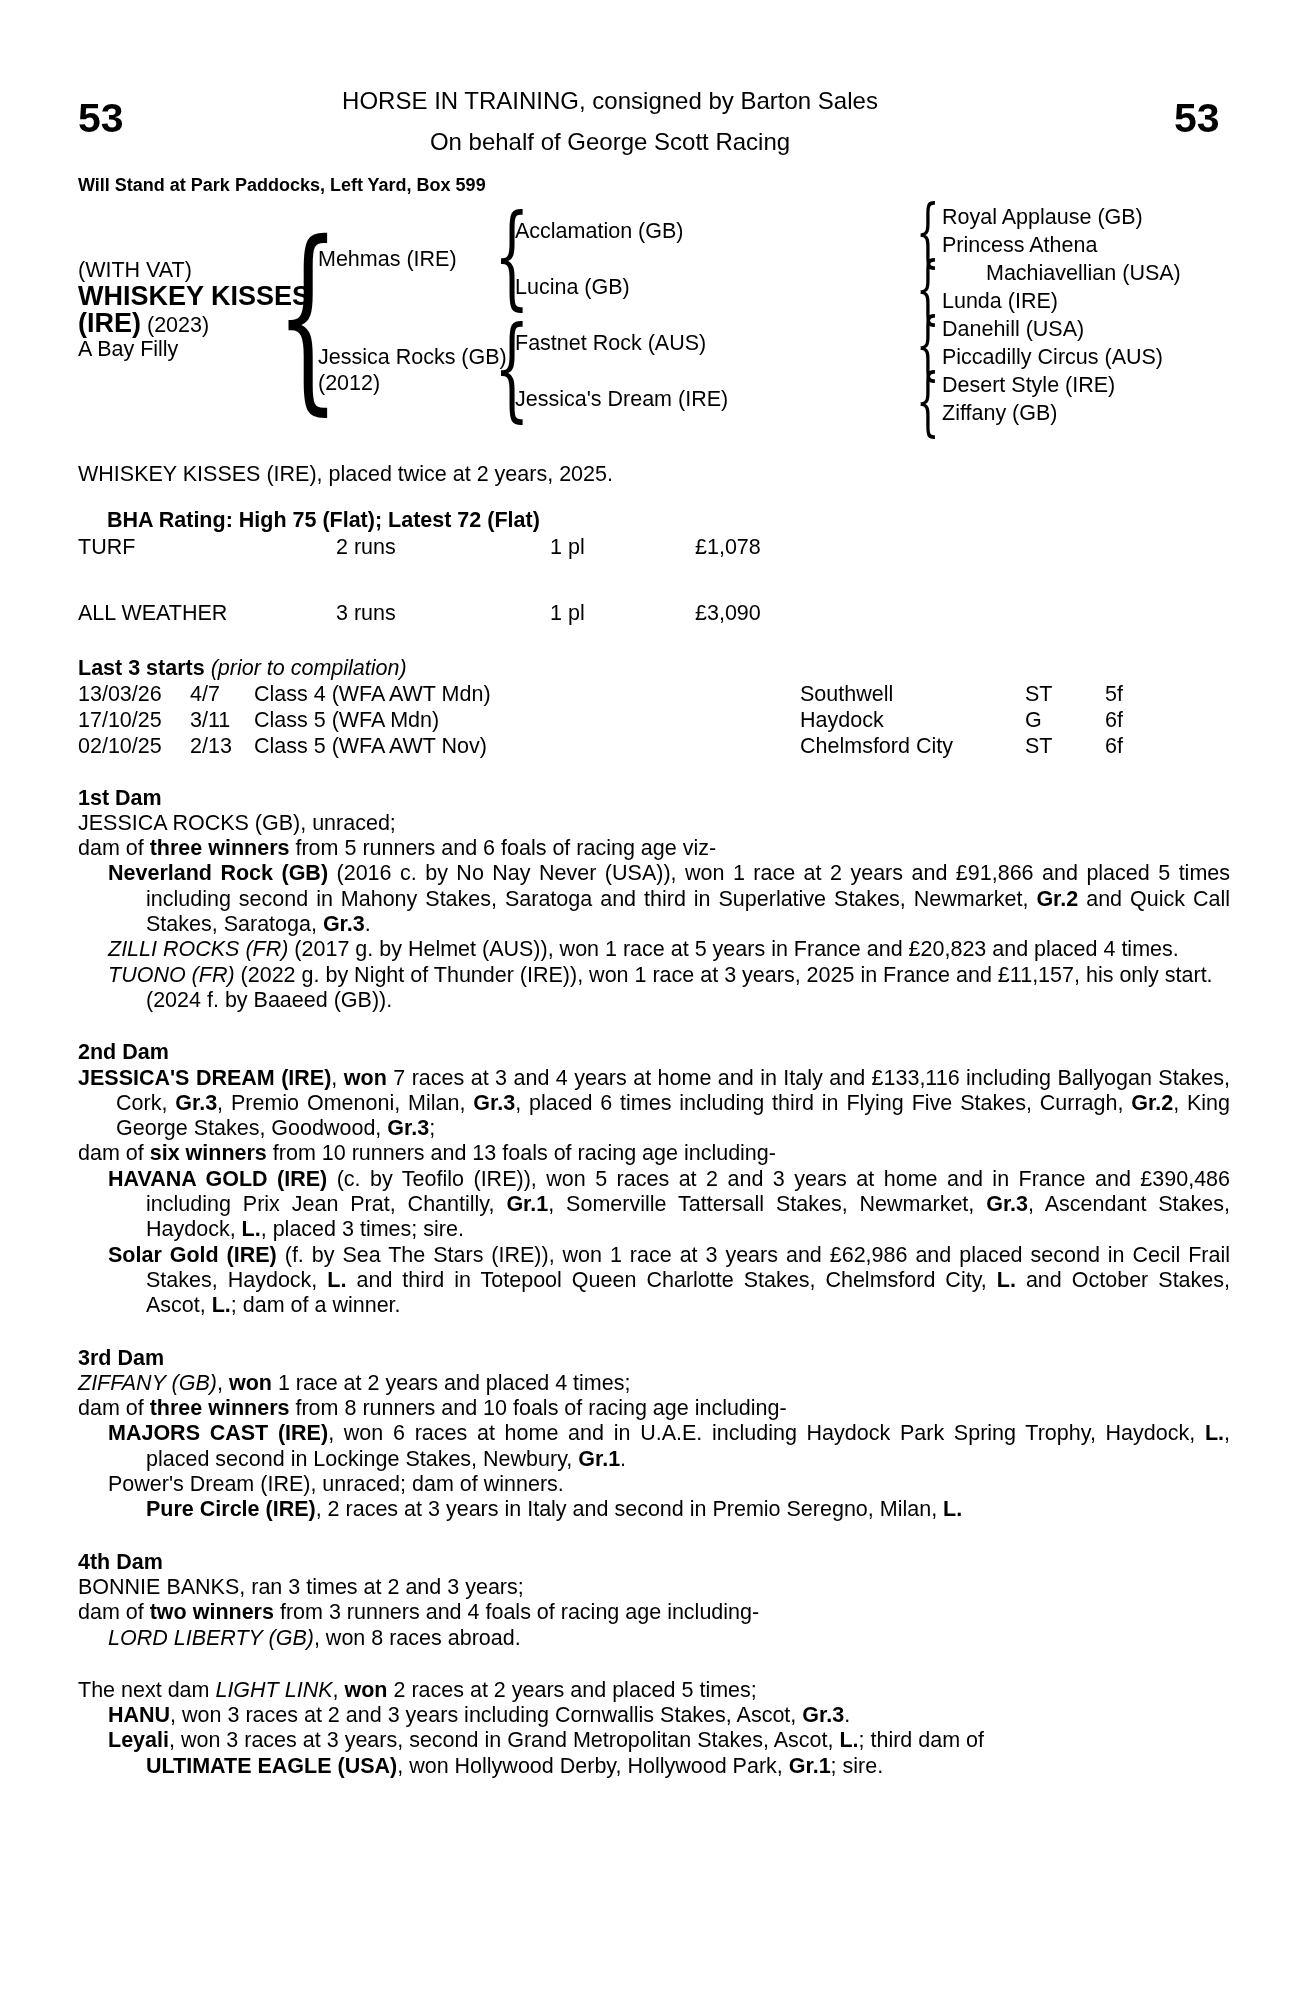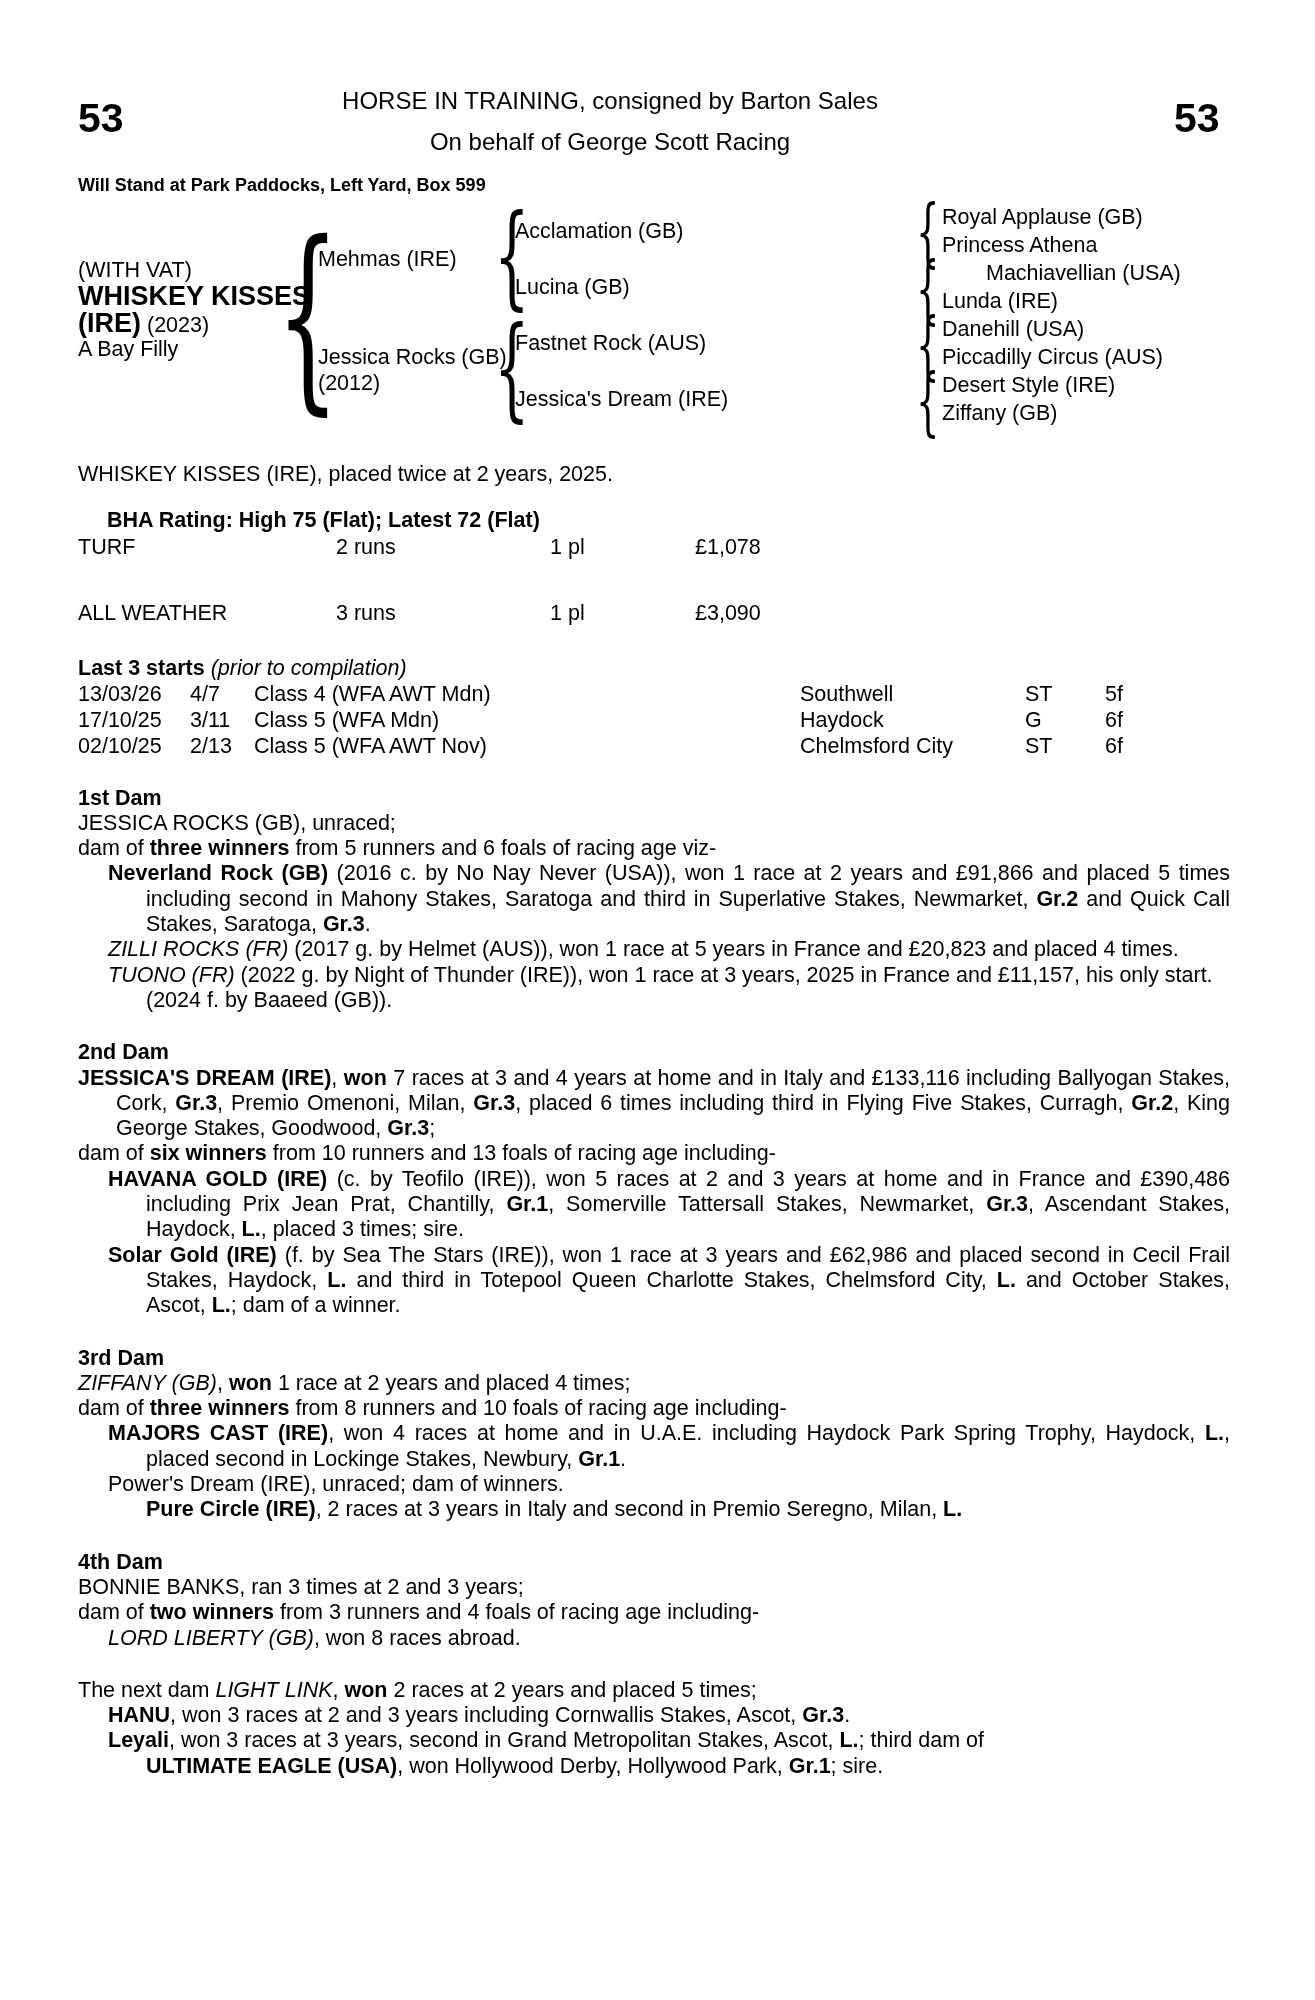--- a/index.html
+++ b/index.html
@@ -145,21 +145,21 @@
         <p class="p1"><span class="i">TUONO (FR)</span><span> (2022 g. by Night of Thunder (IRE)), won 1 race at 3 years, 2025 in France and £11,157, his only start.</span></p>
         <p class="pf"><span>(2024 f. by Baaeed (GB)).</span></p>
         <div class="dam-h">2nd Dam</div>
         <p class="p0h"><span class="b">JESSICA'S DREAM (IRE)</span><span>, </span><span class="b">won</span><span> 7 races at 3 and 4 years at home and in Italy and £133,116 including Ballyogan Stakes, Cork, </span><span class="b">Gr.3</span><span>, Premio Omenoni, Milan, </span><span class="b">Gr.3</span><span>, placed 6 times including third in Flying Five Stakes, Curragh, </span><span class="b">Gr.2</span><span>, King George Stakes, Goodwood, </span><span class="b">Gr.3</span><span>;</span></p>
         <p class="p0"><span>dam of </span><span class="b">six winners</span><span> from 10 runners and 13 foals of racing age including-</span></p>
         <p class="p1"><span class="b">HAVANA GOLD (IRE)</span><span> (c. by Teofilo (IRE)), won 5 races at 2 and 3 years at home and in France and £390,486 including Prix Jean Prat, Chantilly, </span><span class="b">Gr.1</span><span>, Somerville Tattersall Stakes, Newmarket, </span><span class="b">Gr.3</span><span>, Ascendant Stakes, Haydock, </span><span class="b">L.</span><span>, placed 3 times; sire.</span></p>
         <p class="p1"><span class="b">Solar Gold (IRE)</span><span> (f. by Sea The Stars (IRE)), won 1 race at 3 years and £62,986 and placed second in Cecil Frail Stakes, Haydock, </span><span class="b">L.</span><span> and third in Totepool Queen Charlotte Stakes, Chelmsford City, </span><span class="b">L.</span><span> and October Stakes, Ascot, </span><span class="b">L.</span><span>; dam of a winner.</span></p>
         <div class="dam-h">3rd Dam</div>
         <p class="p0"><span class="i">ZIFFANY (GB)</span><span>, </span><span class="b">won</span><span> 1 race at 2 years and placed 4 times;</span></p>
         <p class="p0"><span>dam of </span><span class="b">three winners</span><span> from 8 runners and 10 foals of racing age including-</span></p>
-        <p class="p1"><span class="b">MAJORS CAST (IRE)</span><span>, won 4 races at home and in U.A.E. including Haydock Park Spring Trophy, Haydock, </span><span class="b">L.</span><span>, placed second in Lockinge Stakes, Newbury, </span><span class="b">Gr.1</span><span>.</span></p>
+        <p class="p1"><span class="b">MAJORS CAST (IRE)</span><span>, won 6 races at home and in U.A.E. including Haydock Park Spring Trophy, Haydock, </span><span class="b">L.</span><span>, placed second in Lockinge Stakes, Newbury, </span><span class="b">Gr.1</span><span>.</span></p>
         <p class="p1"><span>Power's Dream (IRE), unraced; dam of winners.</span></p>
         <p class="p2"><span class="b">Pure Circle (IRE)</span><span>, 2 races at 3 years in Italy and second in Premio Seregno, Milan, </span><span class="b">L.</span></p>
         <div class="dam-h">4th Dam</div>
         <p class="p0"><span>BONNIE BANKS, ran 3 times at 2 and 3 years;</span></p>
         <p class="p0"><span>dam of </span><span class="b">two winners</span><span> from 3 runners and 4 foals of racing age including-</span></p>
         <p class="p1"><span class="i">LORD LIBERTY (GB)</span><span>, won 8 races abroad.</span></p>
         <div class="sec-gap"></div>
         <p class="p0"><span>The next dam </span><span class="i">LIGHT LINK</span><span>, </span><span class="b">won</span><span> 2 races at 2 years and placed 5 times;</span></p>
         <p class="p1"><span class="b">HANU</span><span>, won 3 races at 2 and 3 years including Cornwallis Stakes, Ascot, </span><span class="b">Gr.3</span><span>.</span></p>
         <p class="p1"><span class="b">Leyali</span><span>, won 3 races at 3 years, second in Grand Metropolitan Stakes, Ascot, </span><span class="b">L.</span><span>; third dam of</span></p>

